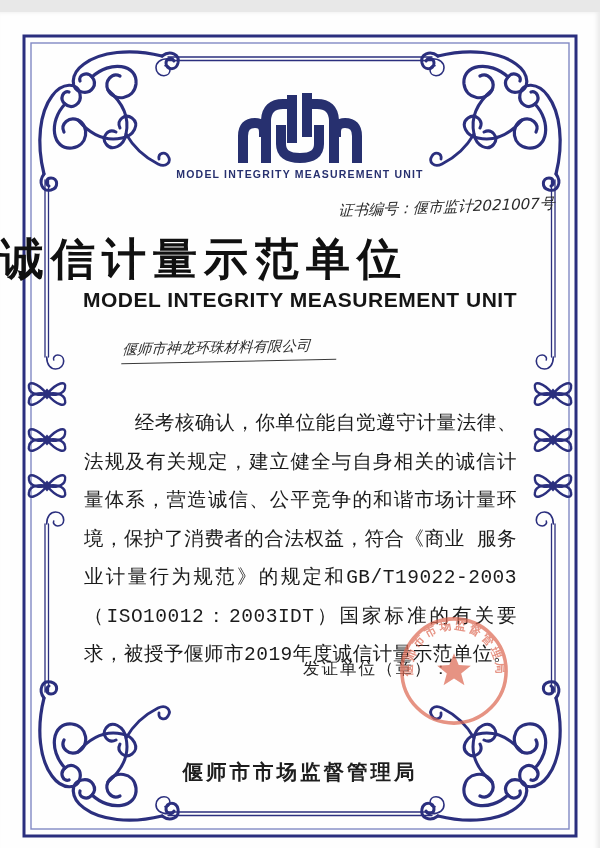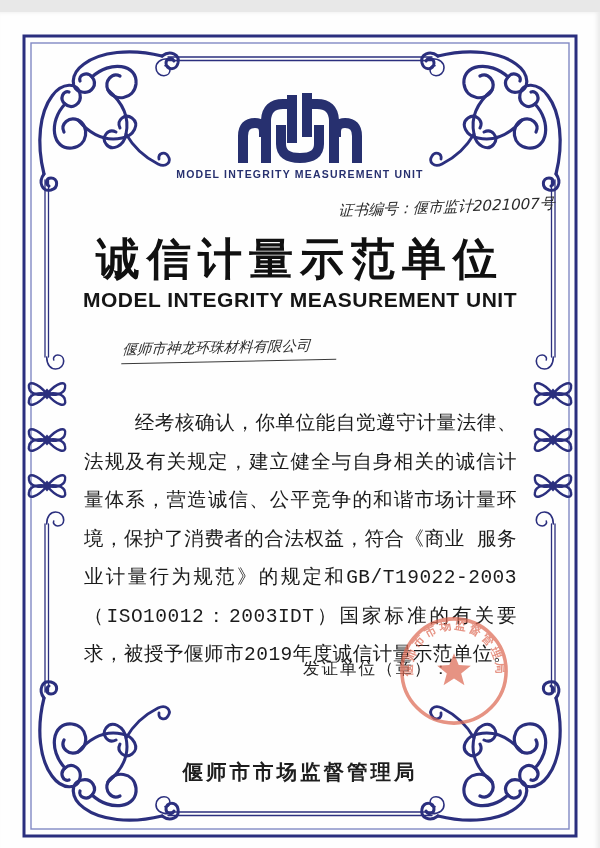--- a/index.html
+++ b/index.html
@@ -25,21 +25,21 @@
   }
   
   .cert-no{
     position:absolute;left:338px;top:186px;width:210px;
     font-size:15px;color:#2a2a2a;font-style:italic;
     transform:rotate(-2deg) skewX(-4deg);
     font-family:"DejaVu Sans",sans-serif;white-space:nowrap;
   }
   
   .title{
-    position:absolute;left:0;right:0;top:218px;text-align:center;
+    position:absolute;left:0;right:0;top:218px;text-align:left;
     font-family:"Liberation Serif",serif;font-weight:900;font-size:44px;
     letter-spacing:7px;color:#101010;
   }
   .subtitle{
     position:absolute;left:0;right:0;top:276px;text-align:center;
     font-weight:800;font-size:21px;letter-spacing:.5px;color:#151515;
   }
   
   .company{
     position:absolute;left:122px;top:326px;width:215px;

